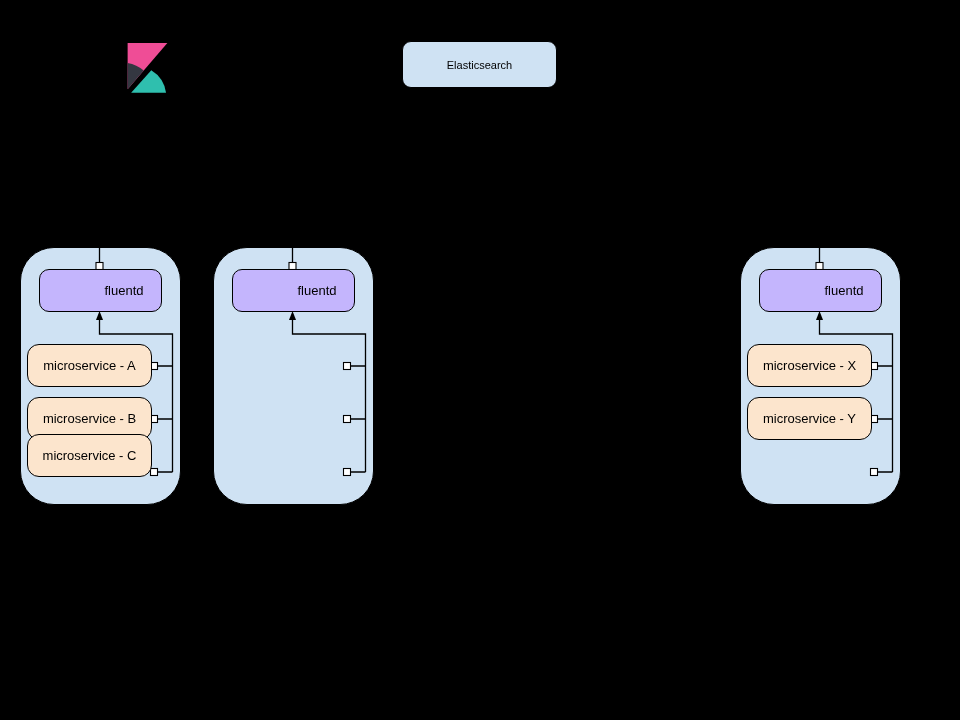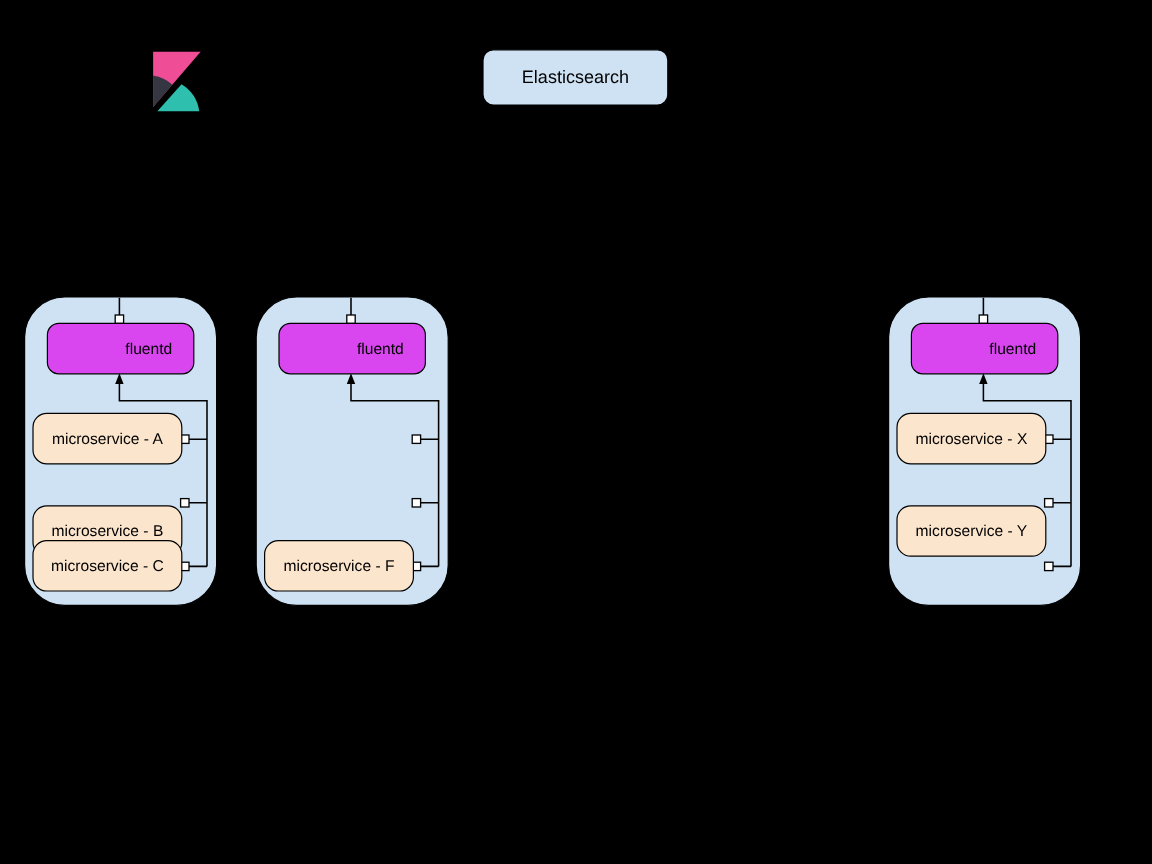--- a/index.html
+++ b/index.html
@@ -31,21 +31,21 @@
     left: 402px;
     top: 41px;
     width: 155px;
     height: 47px;
     background: #cfe2f3;
     border: 1.5px solid #000;
     border-radius: 9px;
     display: flex;
     align-items: center;
     justify-content: center;
-    font-size: 15px;
+    font-size: 11px;
     box-sizing: border-box;
   }
 
   
   .pod {
     top: 247px;
     width: 161px;
     height: 258px;
     background: #cfe2f3;
     border: 1.5px solid #000;
@@ -61,21 +61,21 @@
     width: 158px;
     height: 255px;
     pointer-events: none;
   }
 
   .fluentd {
     left: 18px;
     top: 21px;
     width: 123px;
     height: 43px;
-    background: #d946ef;
+    background: #c4b5fd;
     border: 1.4px solid #000;
     border-radius: 10px;
     display: flex;
     align-items: center;
     justify-content: center;
     font-size: 13px;
     box-sizing: border-box;
     padding-left: 47px;
   }
 
@@ -86,22 +86,22 @@
     background: #fce5cd;
     border: 1.4px solid #000;
     border-radius: 12px;
     display: flex;
     align-items: center;
     justify-content: center;
     font-size: 13px;
     box-sizing: border-box;
   }
   .svc-0 { top: 96px; }
-  .svc-1 { top: 149px; margin-top: 24px; }
-  .svc-2 { top: 202px; }
+  .svc-1 { top: 149px; }
+  .svc-2 { top: 186px; }
 </style>
 </head>
 <body>
 
 <div id="canvas">
 
   <svg id="kibana-logo" class="abs" viewBox="0 0 64 64" xmlns="http://www.w3.org/2000/svg">
     <path fill="#ef4d96" d="M8 0 v55.74 L56 0 Z"></path>
     <path fill="#343741" d="M8 24 v31.74 L27.4 33.24 A37.66 37.66 0 0 0 8 24 Z"></path>
     <path fill="#2fbfae" d="M36.58 32.9 L12.25 60 H54.38 A38.05 38.05 0 0 0 36.58 32.9 Z"></path>
@@ -151,23 +151,20 @@
       <g fill="#fff" stroke="#000" stroke-width="1.1">
         <rect x="75" y="14.5" width="7" height="7"></rect>
         <rect x="129.5" y="114.5" width="7" height="7"></rect>
         <rect x="129.5" y="167.5" width="7" height="7"></rect>
         <rect x="129.5" y="220.5" width="7" height="7"></rect>
       </g>
     </svg>
     <div class="abs fluentd">
       <span>fluentd</span>
     </div>
-    <div class="abs svc svc-2">
-      <span>microservice - F</span>
-    </div>
   </div>
 
   <div class="abs pod pod-2">
     <svg class="abs wires" viewBox="0 0 158 255" xmlns="http://www.w3.org/2000/svg">
       <g stroke="#000" stroke-width="1.3" fill="none">
         <path d="M78.5 0 V22"></path>
         <path d="M78.5 69 V86 H151.5 V224"></path>
         <path d="M130 118 H151.5 M130 171 H151.5 M130 224 H151.5"></path>
       </g>
       <polygon points="78.5,63 75,72 82,72" fill="#000"></polygon>

